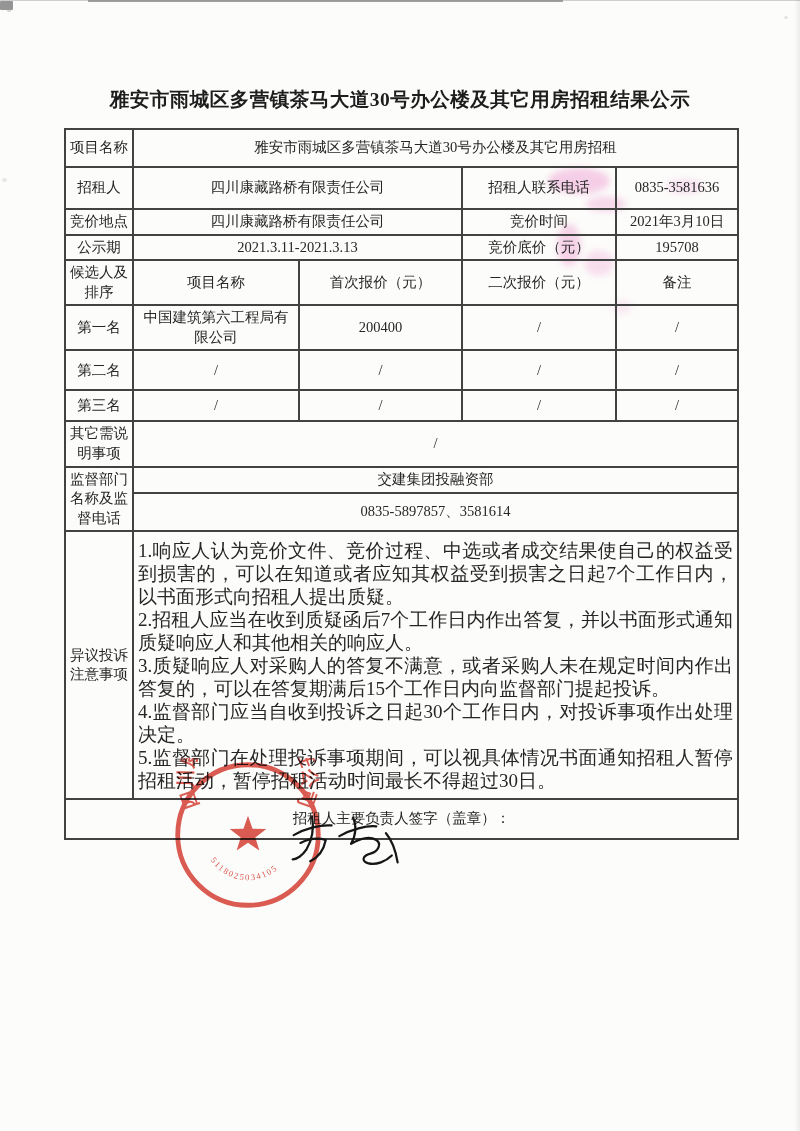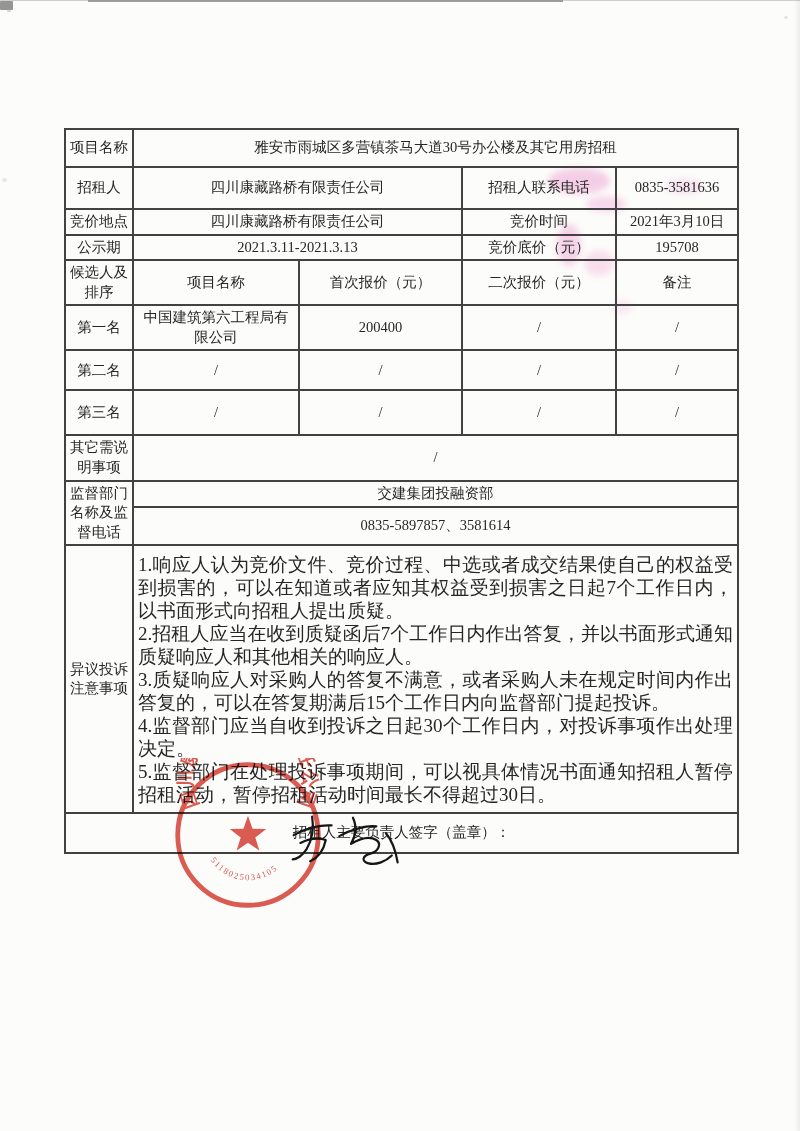--- a/index.html
+++ b/index.html
@@ -65,20 +65,21 @@
   <div class="speck" style="left:2px;top:178px;width:5px;height:4px;opacity:.25;"></div>
   <div class="speck" style="left:784px;top:16px;width:4px;height:3px;opacity:.3;"></div>
 
   <div class="smudge" style="left:548px;top:168px;width:62px;height:26px;background:#efa9d6;"></div>
   <div class="smudge" style="left:586px;top:196px;width:40px;height:16px;background:#f2bbdf;"></div>
   <div class="smudge" style="left:666px;top:179px;width:38px;height:15px;background:#f2bbdf;opacity:.4;"></div>
   <div class="smudge" style="left:557px;top:224px;width:24px;height:42px;background:#efa9d6;opacity:.5;"></div>
   <div class="smudge" style="left:584px;top:250px;width:30px;height:26px;background:#f2bbdf;opacity:.45;"></div>
   <div class="smudge" style="left:612px;top:300px;width:20px;height:14px;background:#f2bbdf;opacity:.3;"></div>
 
+  <div class="title">雅安市雨城区多营镇茶马大道30号办公楼及其它用房招租结果公示</div>
 
   <table class="result">
     <colgroup>
       <col style="width:68px">
         <col style="width:166px">
         <col style="width:163px">
         <col style="width:154px">
         <col style="width:122px">
     </colgroup>
 
@@ -126,21 +127,21 @@
     </tr>
 
     <tr style="height:40px">
       <td class="lab">第二名</td>
       <td>/</td>
       <td>/</td>
       <td>/</td>
       <td>/</td>
     </tr>
 
-    <tr style="height:45px">
+    <tr style="height:31px">
       <td class="lab">第三名</td>
       <td>/</td>
       <td>/</td>
       <td>/</td>
       <td>/</td>
     </tr>
 
     <tr style="height:36px">
       <td class="lab">其它需说明事项</td>
       <td colspan="4">/</td>

